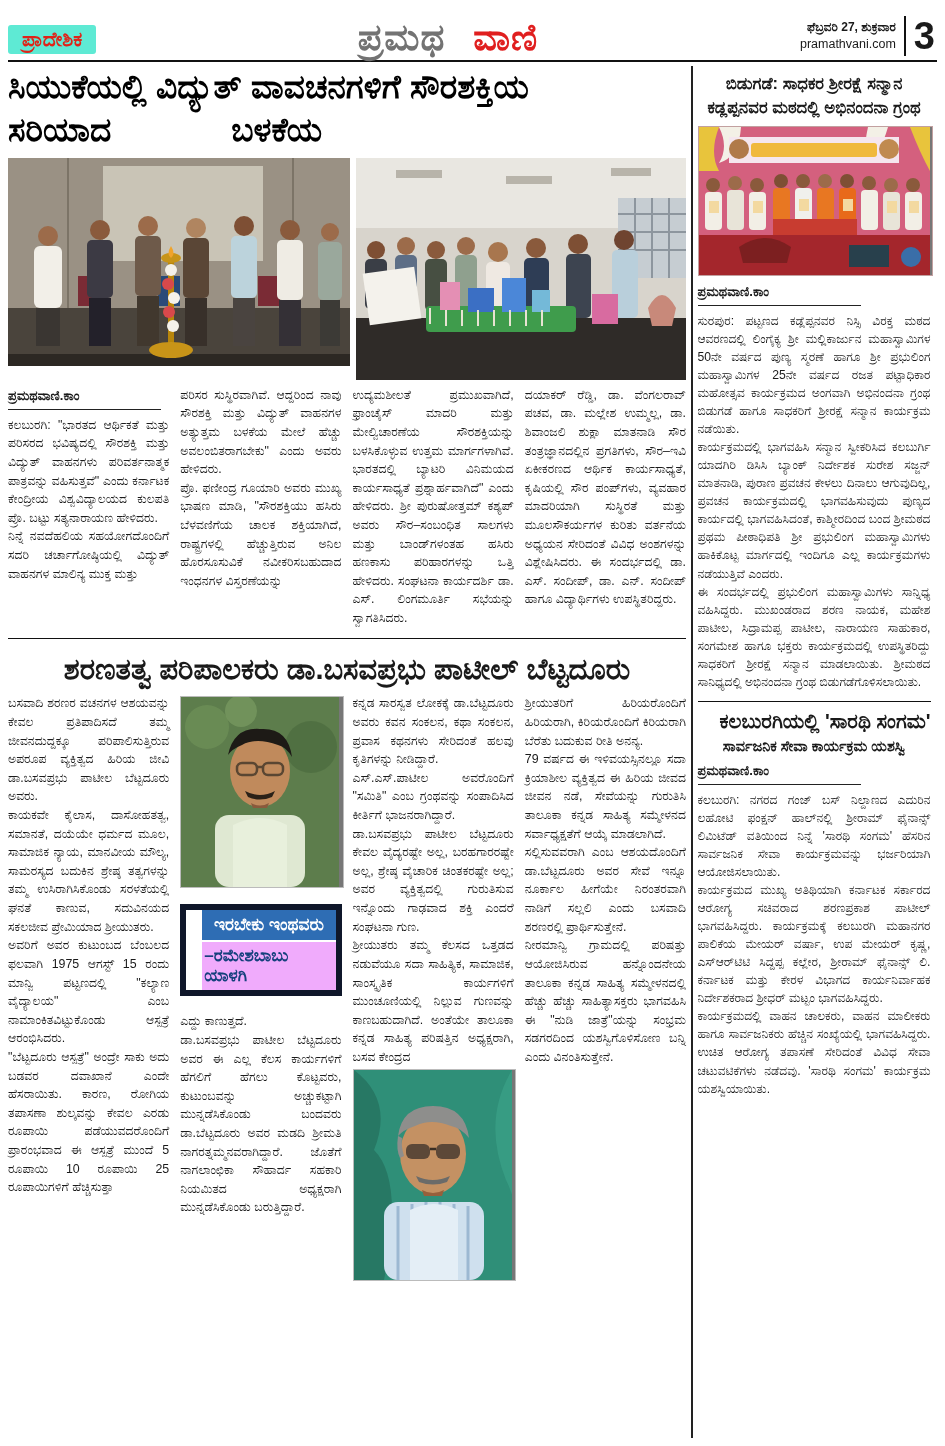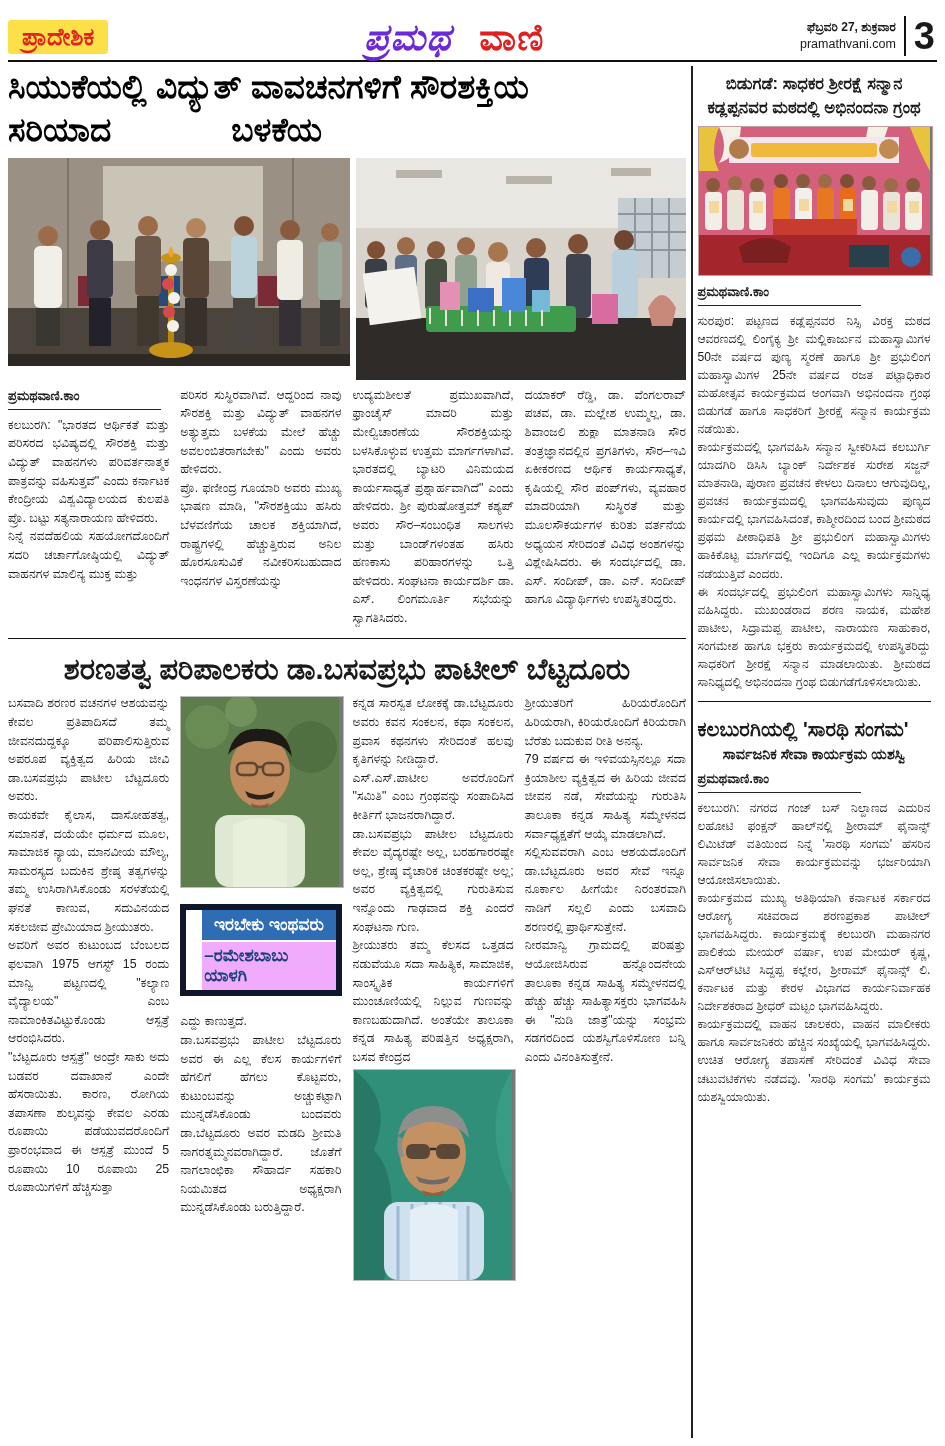--- a/index.html
+++ b/index.html
@@ -1,23 +1,23 @@
 <!DOCTYPE html>
 <html><head>
 <meta charset="utf-8">
 <style>
   html,body{margin:0;padding:0;background:#ffffff;}
   body{width:945px;height:1446px;font-family:"Liberation Sans",sans-serif;color:#1a1a1a;overflow:hidden;}
   .page{position:relative;width:929px;height:1438px;padding:4px 8px;overflow:hidden;}
 
   
   .masthead{display:flex;align-items:flex-end;justify-content:space-between;height:52px;border-bottom:2.5px solid #111;padding-bottom:4px;}
-  .section-chip{background:#fde047;color:#e02318;font-weight:bold;font-size:24px;padding:3px 14px;border-radius:3px;margin-bottom:2px;}
+  .section-chip{background:#5eead4;color:#e02318;font-weight:bold;font-size:20px;padding:3px 14px;border-radius:3px;margin-bottom:2px;}
   .paper-title{font-size:37px;font-weight:bold;letter-spacing:1px;line-height:1;}
-  .paper-title .t1{color:#6d28d9;font-style:italic;}
+  .paper-title .t1{color:#737373;}
   .paper-title .t2{color:#e01f1f;margin-left:28px;}
   .mast-right{display:flex;align-items:center;gap:8px;}
   .date-block{text-align:right;font-size:12px;font-weight:bold;line-height:1.3;}
   .date-block .site{font-weight:normal;font-size:12.5px;}
   .page-no-sep{width:2px;height:40px;background:#111;}
   .page-no{font-size:38px;font-weight:bold;line-height:1;padding-right:2px;}
 
   
   .main{display:flex;margin-top:4px;height:1372px;}
   .left-region{width:678px;flex:none;}
@@ -41,21 +41,21 @@
 
   
   .headline-l{font-size:29px;font-weight:bold;text-align:center;line-height:1.3;margin:12px 0 6px 0;}
   .quote-box{margin:16px 0;border:6px solid #0f172a;padding-left:16px;}
   .quote-line1{background:#2e6db4;color:#ffffff;font-size:17px;font-weight:bold;text-align:center;padding:5px 2px;}
   .quote-line2{background:#f0abfc;color:#14407c;font-size:17px;font-weight:bold;text-align:left;padding:4px 2px;border-top:2px solid #ffffff;}
   .portrait{width:100%;margin:2px 0 4px 0;border:1px solid #bbb;}
 
   
   .sb-headline{font-size:16.5px;font-weight:bold;text-align:center;line-height:1.45;margin:6px 0 6px 0;}
-  .sb-headline2a{font-size:20px;font-weight:bold;text-align:left;line-height:1.3;margin-top:8px;}
+  .sb-headline2a{font-size:20px;font-weight:bold;text-align:right;line-height:1.3;}
   .sb-headline2b{font-size:14.5px;font-weight:bold;text-align:center;margin:4px 0 6px 0;}
   .sb-body{font-size:12.2px;line-height:1.48;text-align:justify;white-space:pre-line;}
   .sb-photo{width:100%;border:1px solid #c2a0a0;margin-bottom:6px;}
 </style>
 </head>
 <body>
 
 <div class="page">
 
   <div class="masthead">

